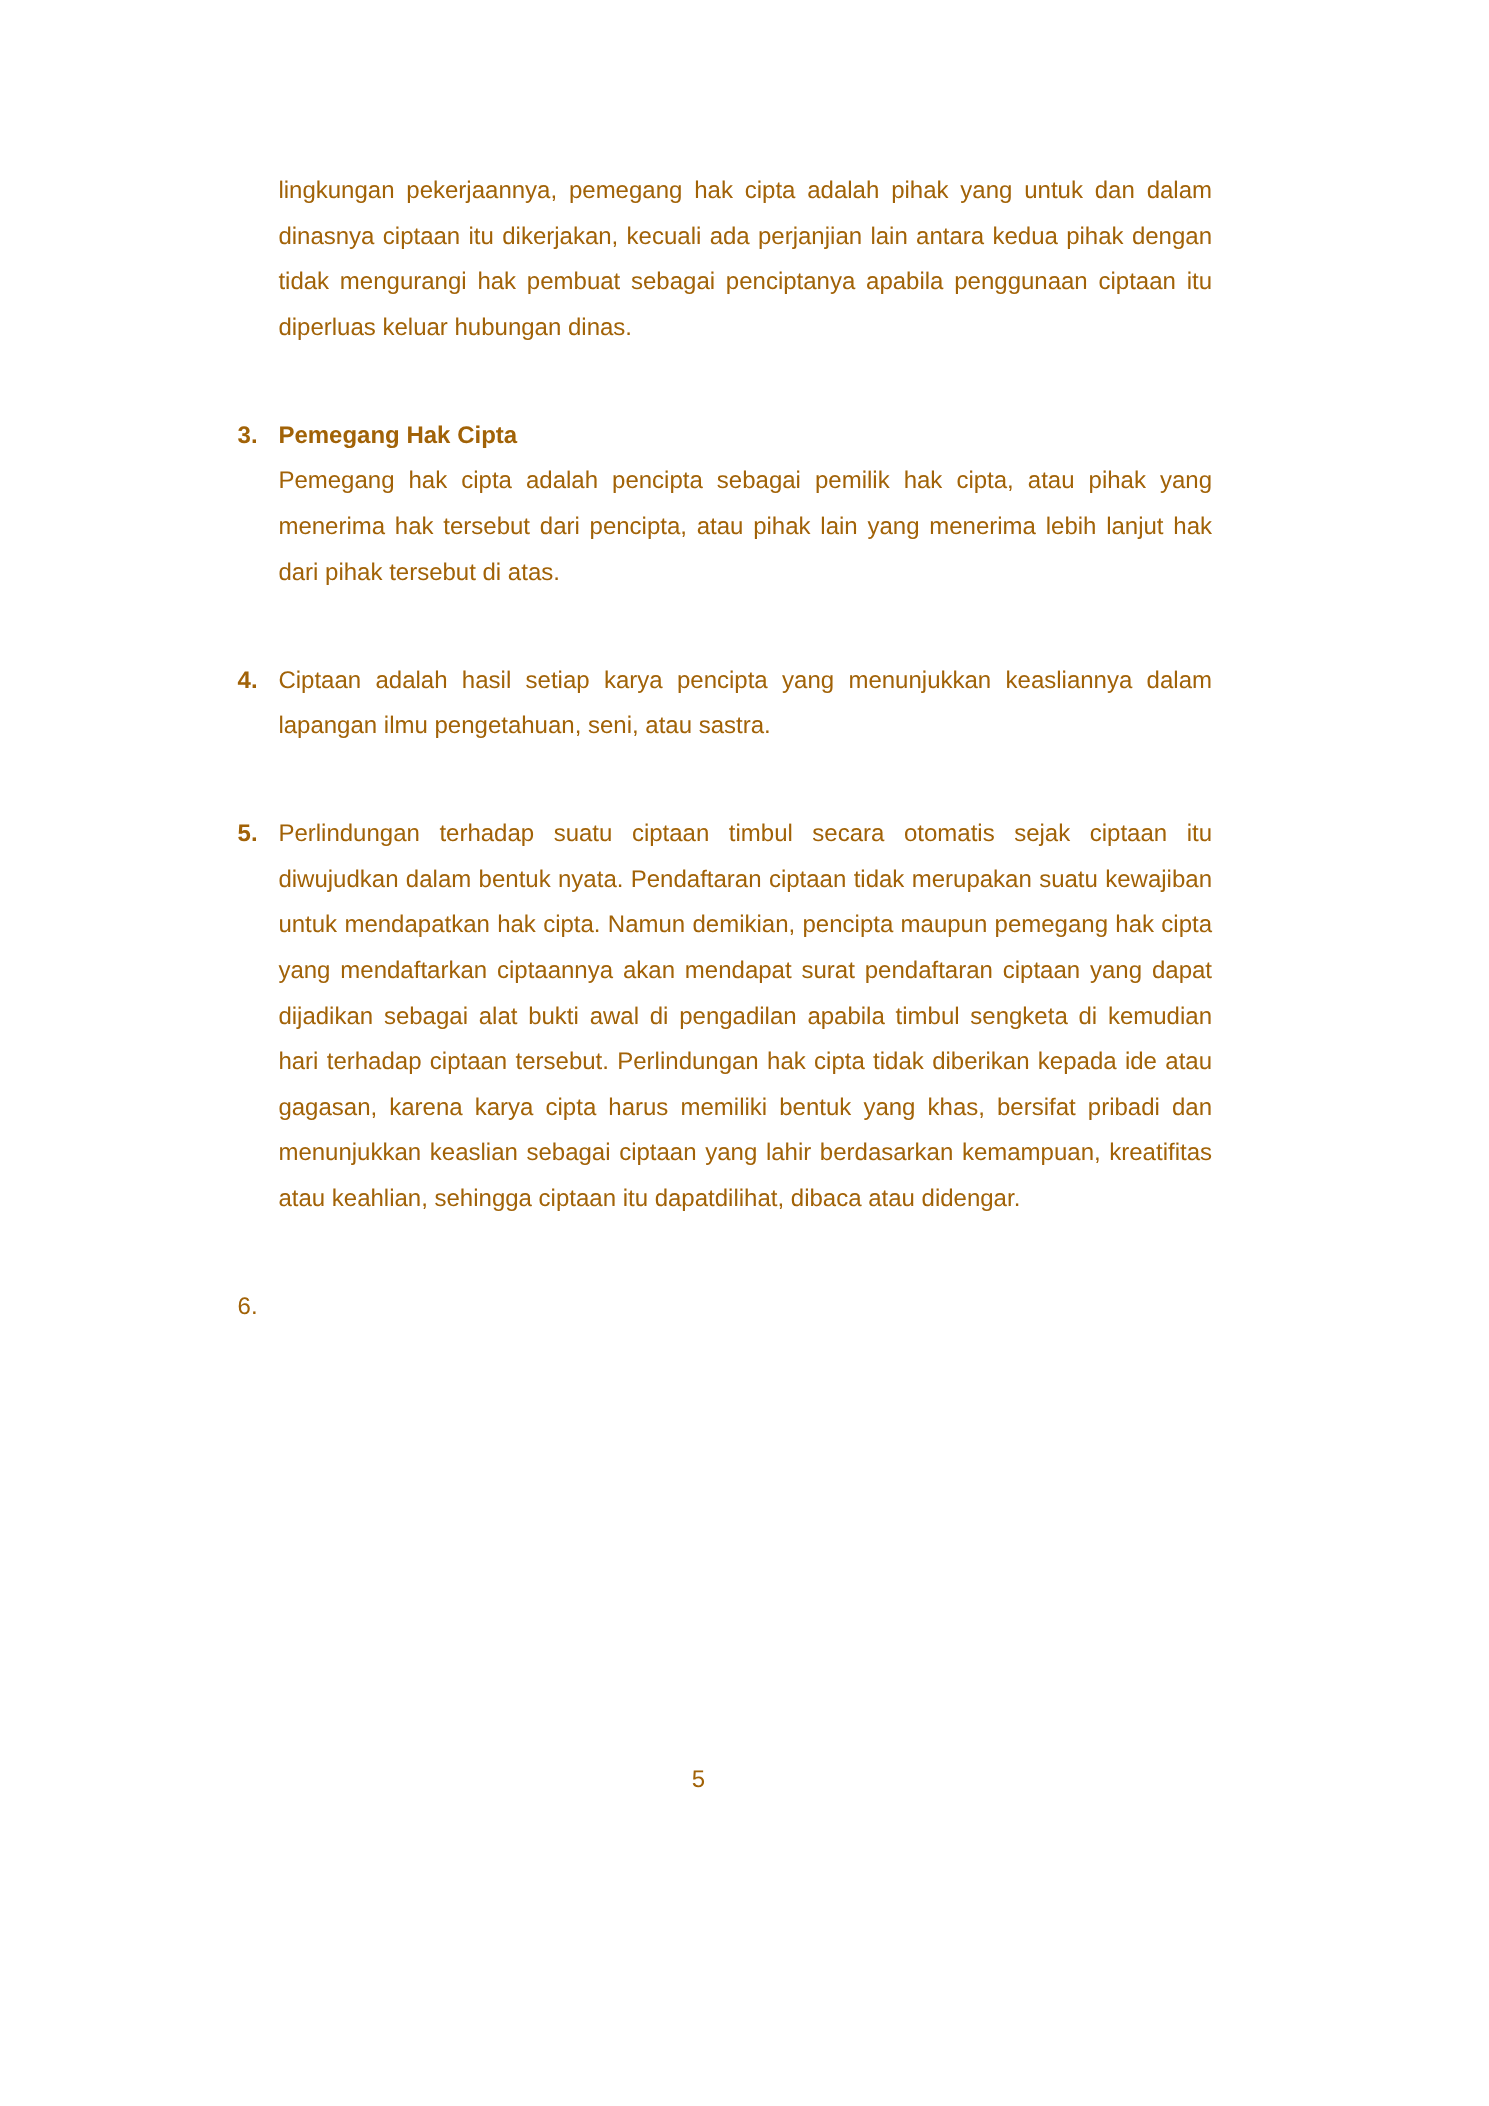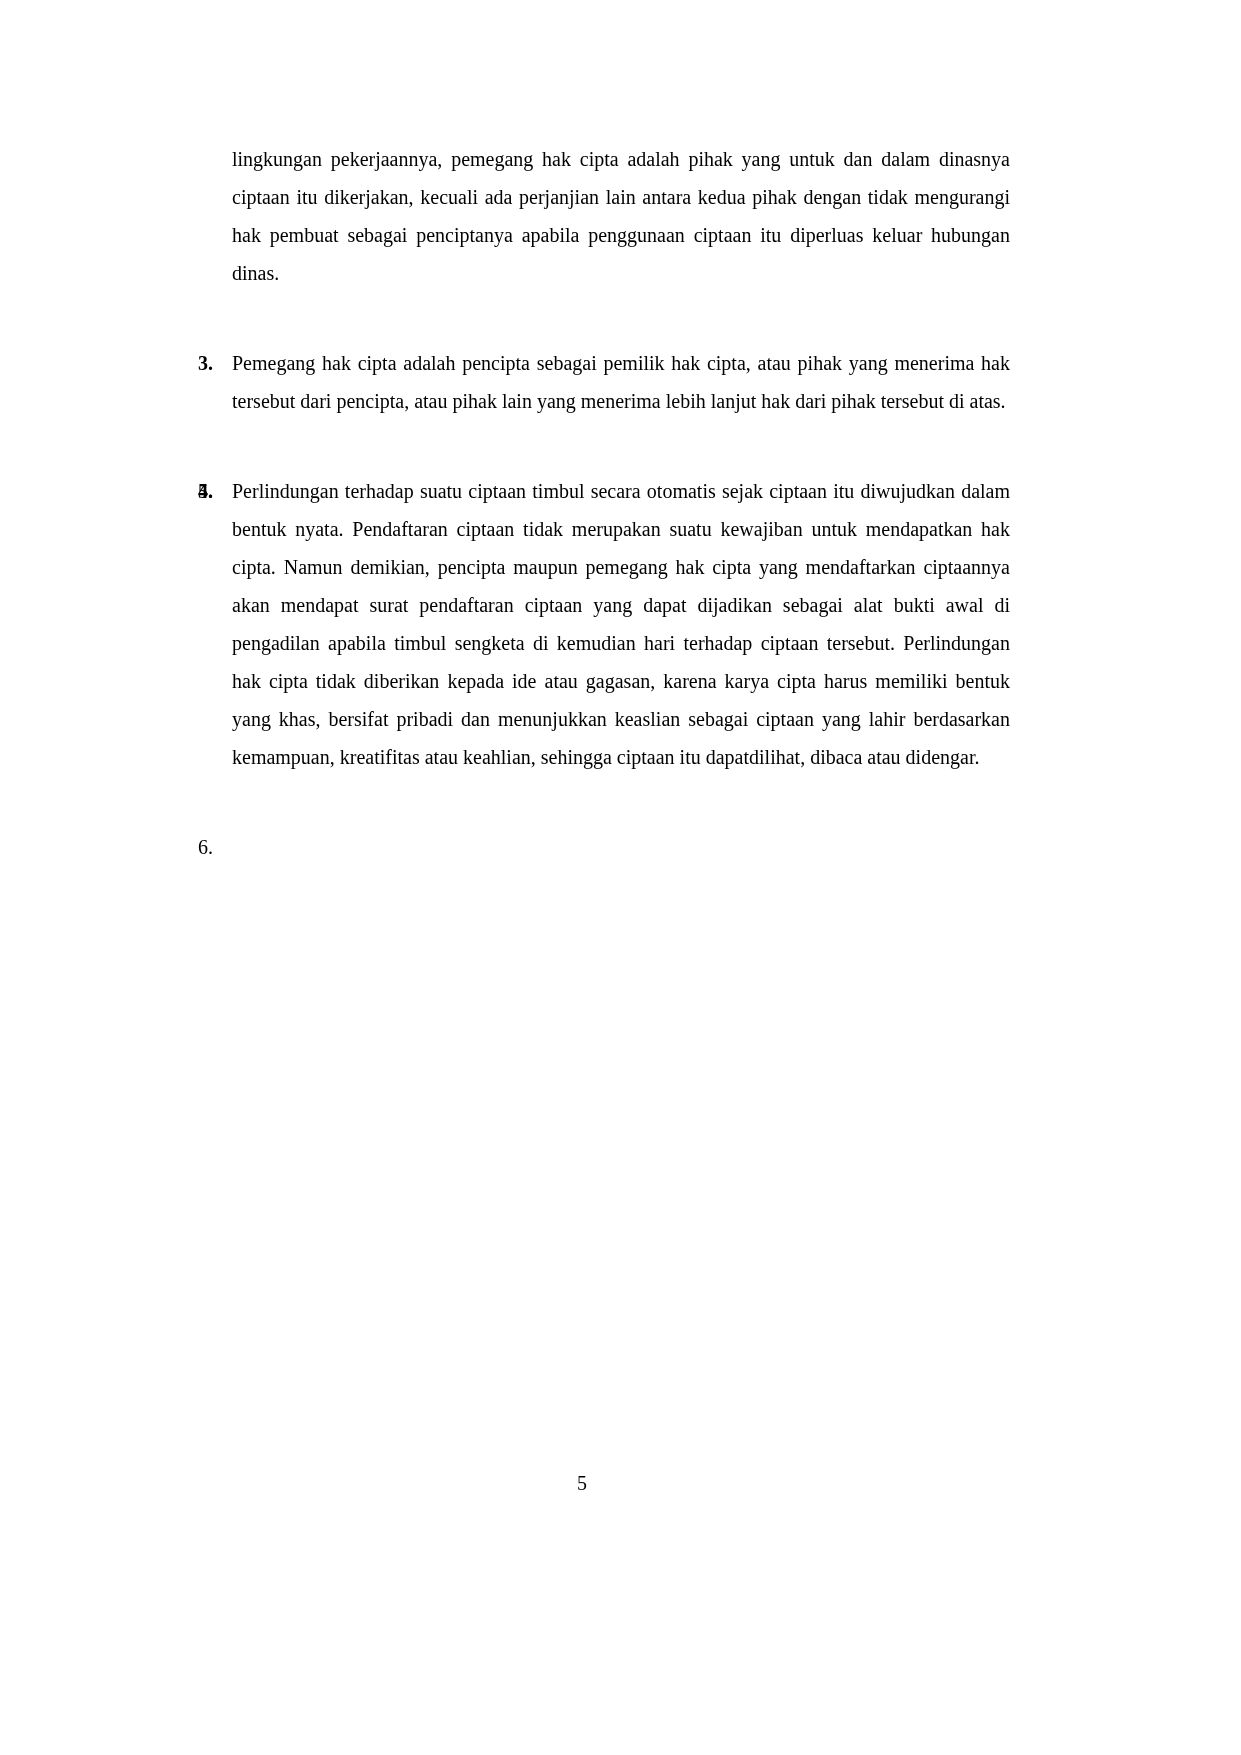--- a/index.html
+++ b/index.html
@@ -3,22 +3,22 @@
 <meta charset="utf-8">
 <style>
   * { box-sizing: border-box; }
   html, body { margin: 0; padding: 0; background: #ffffff; }
   .page {
     position: relative;
     width: 1241px;
     height: 1755px;
     margin: 0 auto;
     background: #ffffff;
-    font-family: Liberation Serif, serif;
-    color: #000000;
+    font-family: Liberation Sans, sans-serif;
+    color: #a16207;
     overflow: hidden;
   }
   .content {
     position: absolute;
     left: 232px;
     top: 140px;
     width: 778px;
   }
   .body-text {
     font-size: 20px;
@@ -59,25 +59,27 @@
 </head>
 <body>
 
 <div class="page" data-name="document-page">
   <div class="content" data-name="page-content">
 
     <p class="body-text" data-name="intro-paragraph">lingkungan pekerjaannya, pemegang hak cipta adalah pihak yang untuk dan dalam dinasnya ciptaan itu dikerjakan, kecuali ada perjanjian lain antara kedua pihak dengan tidak mengurangi hak pembuat sebagai penciptanya apabila penggunaan ciptaan itu diperluas keluar hubungan dinas.</p>
 
     <div class="section" data-name="section-3">
       <span class="section-num" data-name="section-number">3.</span>
+      <h3 class="section-title" data-name="section-title">Pemegang Hak Cipta</h3>
       <p class="body-text" data-name="section-body">Pemegang hak cipta adalah pencipta sebagai pemilik hak cipta, atau pihak yang menerima hak tersebut dari pencipta, atau pihak lain yang menerima lebih lanjut hak dari pihak tersebut di atas.</p>
     </div>
 
     <div class="section" data-name="section-4">
       <span class="section-num" data-name="section-number">4.</span>
+      <p class="body-text" data-name="section-body">Ciptaan adalah hasil setiap karya pencipta yang menunjukkan keasliannya dalam lapangan ilmu pengetahuan, seni, atau sastra.</p>
     </div>
 
     <div class="section" data-name="section-5">
       <span class="section-num" data-name="section-number">5.</span>
       <p class="body-text" data-name="section-body">Perlindungan terhadap suatu ciptaan timbul secara otomatis sejak ciptaan itu diwujudkan dalam bentuk nyata. Pendaftaran ciptaan tidak merupakan suatu kewajiban untuk mendapatkan hak cipta. Namun demikian, pencipta maupun pemegang hak cipta yang mendaftarkan ciptaannya akan mendapat surat pendaftaran ciptaan yang dapat dijadikan sebagai alat bukti awal di pengadilan apabila timbul sengketa di kemudian hari terhadap ciptaan tersebut. Perlindungan hak cipta tidak diberikan kepada ide atau gagasan, karena karya cipta harus memiliki bentuk yang khas, bersifat pribadi dan menunjukkan keaslian sebagai ciptaan yang lahir berdasarkan kemampuan, kreatifitas atau keahlian, sehingga ciptaan itu dapatdilihat, dibaca atau didengar.</p>
     </div>
 
     <div class="section" data-name="section-6">
       <span class="section-num" data-name="section-number">6.</span>
     </div>

